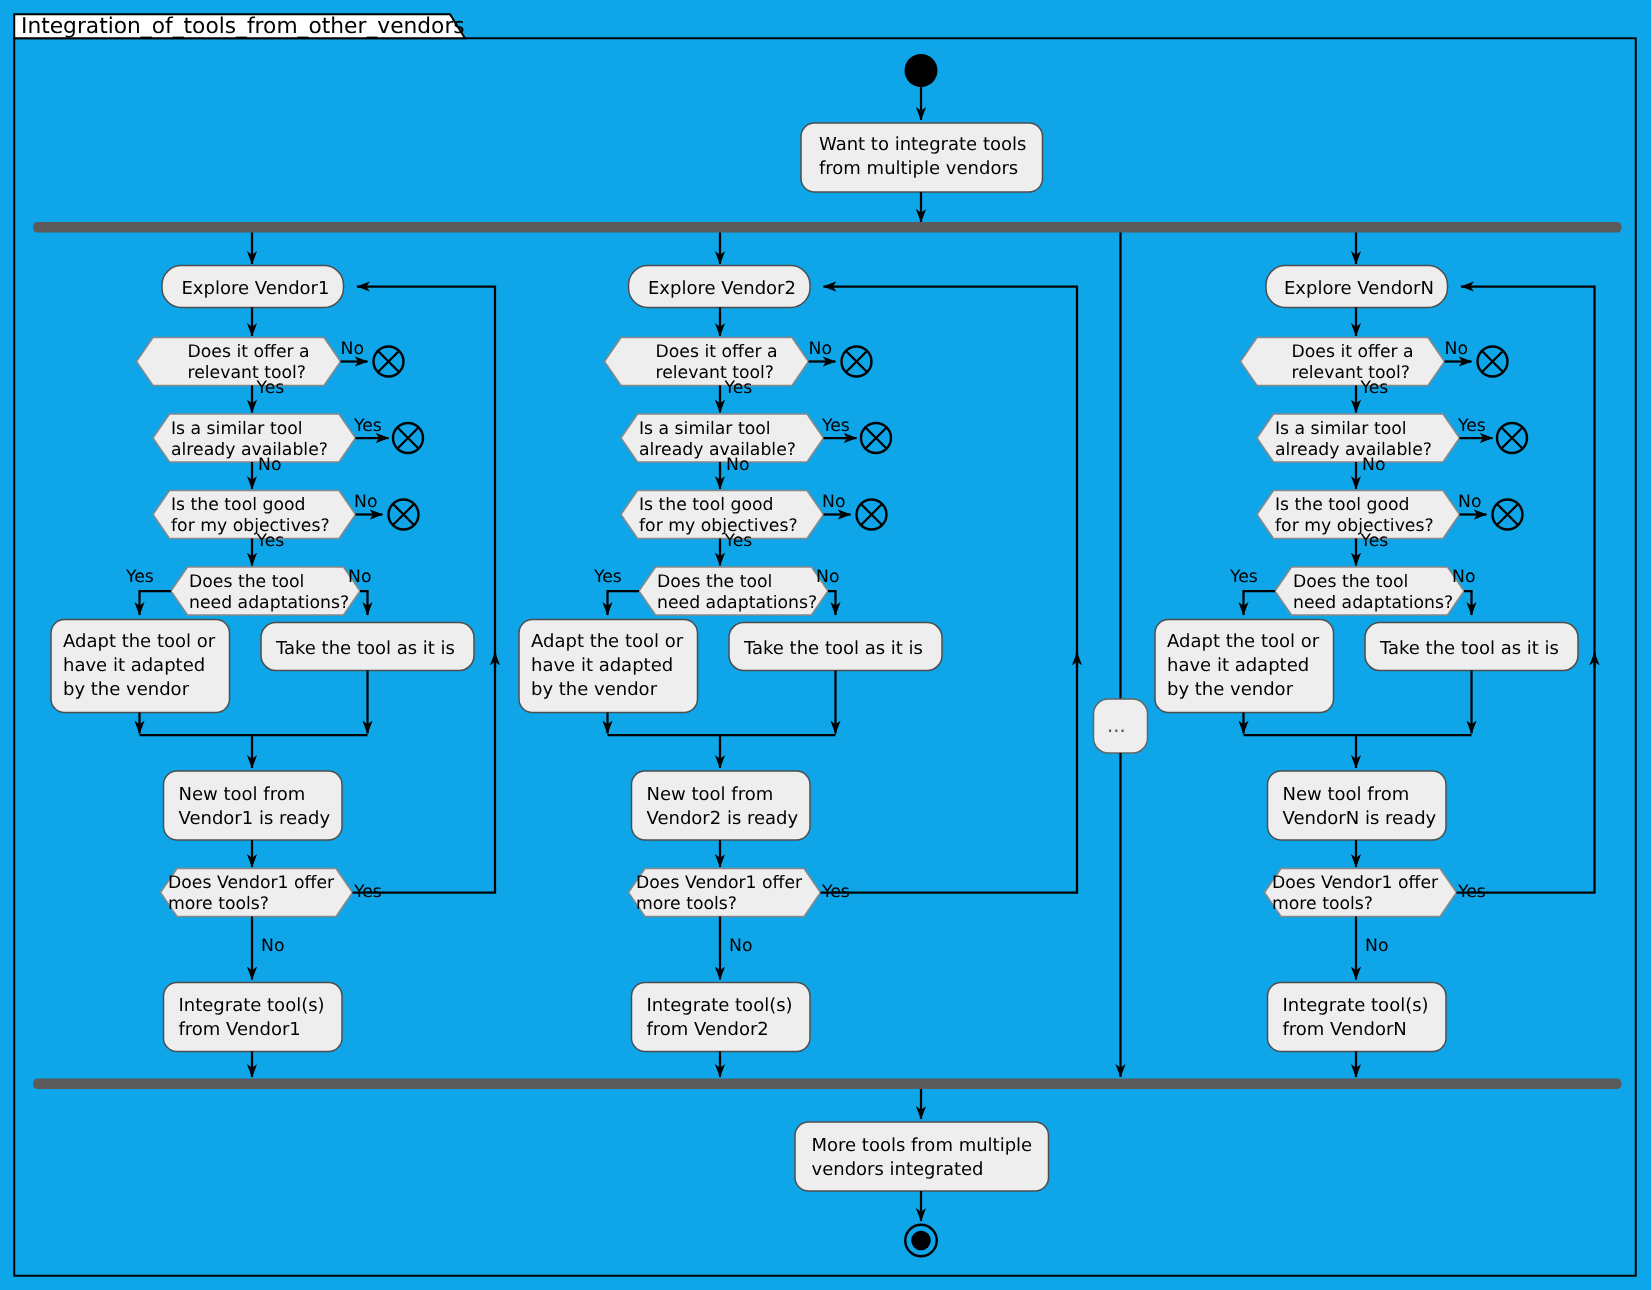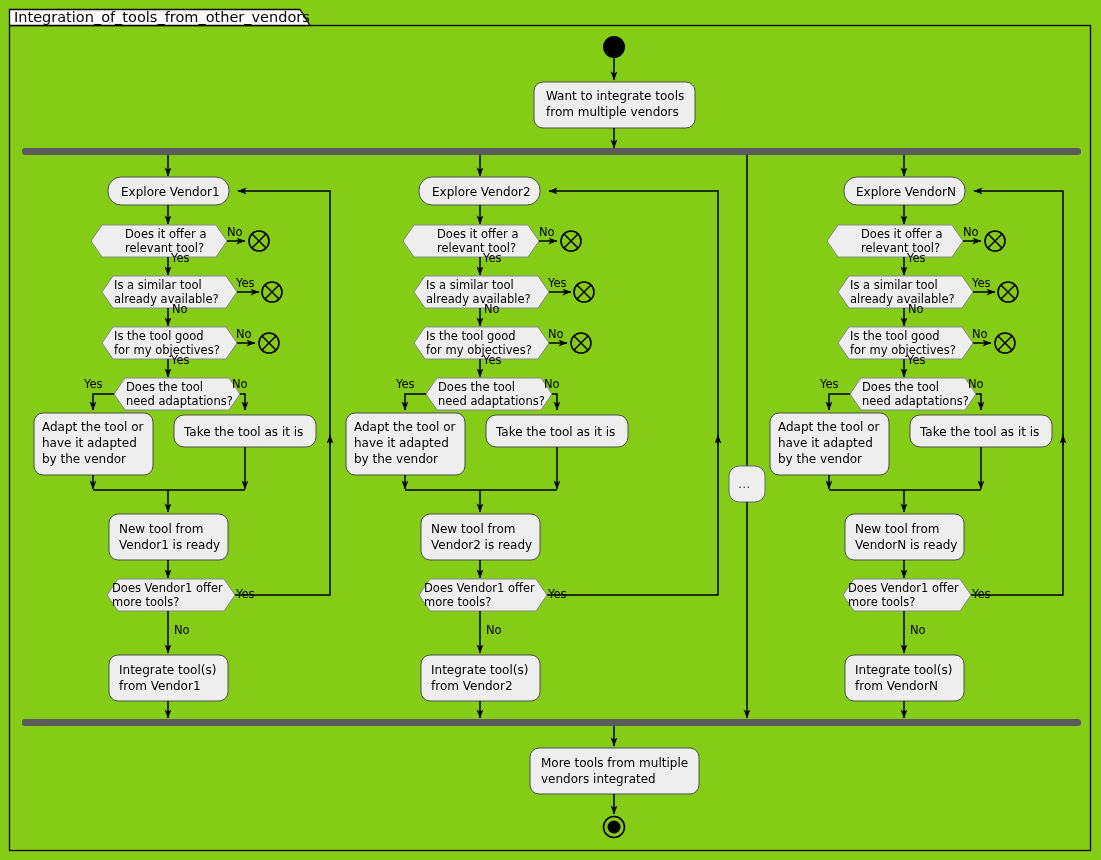--- a/index.html
+++ b/index.html
@@ -1,17 +1,17 @@
 <!DOCTYPE html>
 <html><head>
 <meta charset="utf-8">
 <style>
   html,body{margin:0;padding:0;background:#ffffff;}
   body{font-family:"DejaVu Sans","Liberation Sans",sans-serif;}
-  #stage{position:relative;width:1101px;height:860px;background:#84cc16;overflow:hidden;text-align:right;}
+  #stage{position:relative;width:1101px;height:860px;background:#0ea5e9;overflow:hidden;text-align:right;}
   svg{display:block;}
   .node-fill{fill:#eeeeee;stroke:#4d4d4d;stroke-width:1;}
   .node-fill-dark{fill:#eeeeee;stroke:#666666;stroke-width:1;}
   .hex{fill:#eeeeee;stroke:#888888;stroke-width:1;}
   .frame{fill:none;stroke:#000000;stroke-width:1.3;}
   .tabline{fill:#ffffff;stroke:#000000;stroke-width:1.3;}
   .edge{stroke:#000000;stroke-width:1.5;fill:none;}
   .bar{fill:#5b5b5b;}
   .txt-node{font-family:"DejaVu Sans","Liberation Sans",sans-serif;font-size:12px;fill:#000000;}
   .txt-title{font-family:"DejaVu Sans","Liberation Sans",sans-serif;font-size:14.5px;fill:#000000;}

